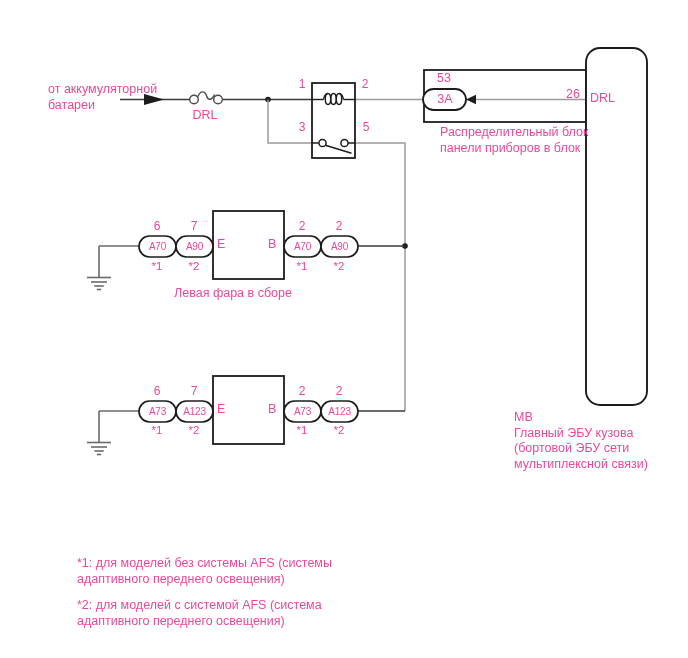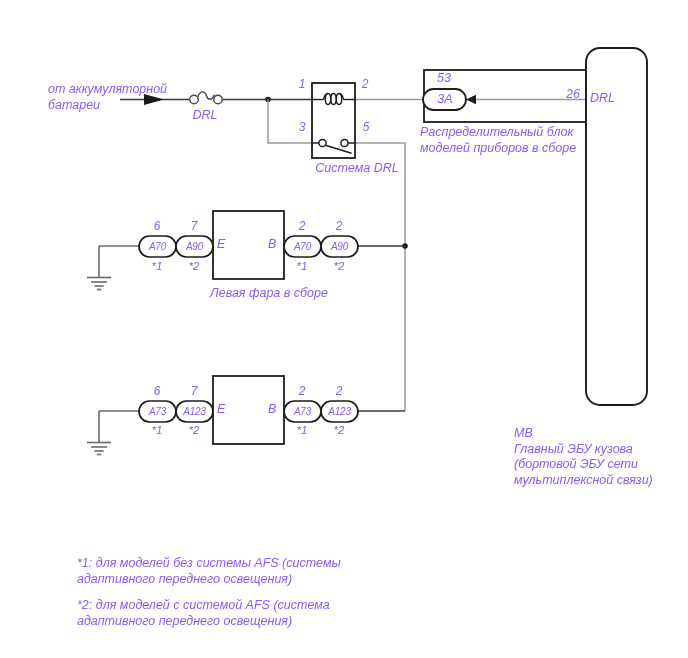--- a/index.html
+++ b/index.html
@@ -1,18 +1,18 @@
 <!DOCTYPE html>
 <html><head>
 <meta charset="utf-8">
 <style>
   html,body{margin:0;padding:0;background:#ffffff;}
   .stage{
     position:relative;width:688px;height:658px;background:#ffffff;
-    font-family:"Liberation Sans",sans-serif;color:#8b5cf6;overflow:hidden;font-style:italic;
+    font-family:"Liberation Sans",sans-serif;color:#ec4899;overflow:hidden;
   }
   .stage svg{position:absolute;left:0;top:0;}
   .lbl{position:absolute;font-size:12.5px;line-height:16px;white-space:nowrap;}
   .ctr{text-align:center;}
   .rgt{text-align:right;}
   .pin{position:absolute;font-size:12px;line-height:13px;text-align:center;width:20px;}
   .code{position:absolute;font-size:10px;line-height:13px;text-align:center;width:37px;letter-spacing:-0.2px;}
   .note{position:absolute;font-size:11.5px;line-height:13px;text-align:center;width:20px;}
   .term{position:absolute;font-size:12.5px;line-height:13px;}
 </style>
@@ -124,54 +124,53 @@
     <div>батареи</div>
   </div>
 
   <div class="lbl ctr" style="left:183px;top:107px;width:44px;">DRL</div>
 
   <div class="pin" style="left:292px;top:78px;">1</div>
   <div class="pin" style="left:355px;top:78px;">2</div>
   <div class="pin" style="left:292px;top:121px;">3</div>
   <div class="pin" style="left:356px;top:121px;">5</div>
 
-  <div class="lbl ctr" style="left:297px;top:160px;width:120px;">Система DRL</div>
 
   <div class="lbl" style="left:437px;top:70px;">53</div>
   <div class="lbl ctr" style="left:423px;top:91px;width:44px;">3A</div>
-  <div class="lbl" style="left:420px;top:124px;">
+  <div class="lbl" style="left:440px;top:124px;">
     <div>Распределительный блок</div>
-    <div>моделей приборов в сборе</div>
+    <div>панели приборов в блок</div>
   </div>
 
   <div class="lbl rgt" style="left:556px;top:86px;width:24px;">26</div>
   <div class="lbl" style="left:590px;top:90px;">DRL</div>
 
-  <div class="lbl" style="left:514px;top:426px;line-height:15.5px;">
+  <div class="lbl" style="left:514px;top:410px;line-height:15.5px;">
     <div>MB</div>
     <div>Главный ЭБУ кузова</div>
     <div>(бортовой ЭБУ сети</div>
     <div>мультиплексной связи)</div>
   </div>
 
   <div class="pin" style="left:147px;top:220px;">6</div>
   <div class="pin" style="left:184px;top:220px;">7</div>
   <div class="code" style="left:139px;top:240px;">A70</div>
   <div class="code" style="left:176px;top:240px;">A90</div>
   <div class="note" style="left:147px;top:260px;">*1</div>
   <div class="note" style="left:184px;top:260px;">*2</div>
   <div class="term" style="left:217px;top:238px;">E</div>
   <div class="term" style="left:268px;top:238px;">B</div>
   <div class="pin" style="left:292px;top:220px;">2</div>
   <div class="pin" style="left:329px;top:220px;">2</div>
   <div class="code" style="left:284px;top:240px;">A70</div>
   <div class="code" style="left:321px;top:240px;">A90</div>
   <div class="note" style="left:292px;top:260px;">*1</div>
   <div class="note" style="left:329px;top:260px;">*2</div>
-  <div class="lbl ctr" style="left:173px;top:285px;width:120px;margin-left:36px;">Левая фара в сборе</div>
+  <div class="lbl ctr" style="left:173px;top:285px;width:120px;">Левая фара в сборе</div>
 
   <div class="pin" style="left:147px;top:385px;">6</div>
   <div class="pin" style="left:184px;top:385px;">7</div>
   <div class="code" style="left:139px;top:405px;">A73</div>
   <div class="code" style="left:176px;top:405px;">A123</div>
   <div class="note" style="left:147px;top:424px;">*1</div>
   <div class="note" style="left:184px;top:424px;">*2</div>
   <div class="term" style="left:217px;top:403px;">E</div>
   <div class="term" style="left:268px;top:403px;">B</div>
   <div class="pin" style="left:292px;top:385px;">2</div>

